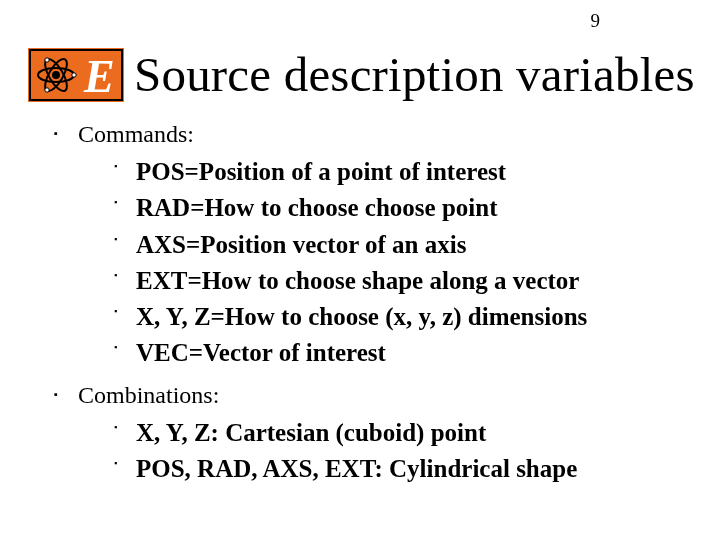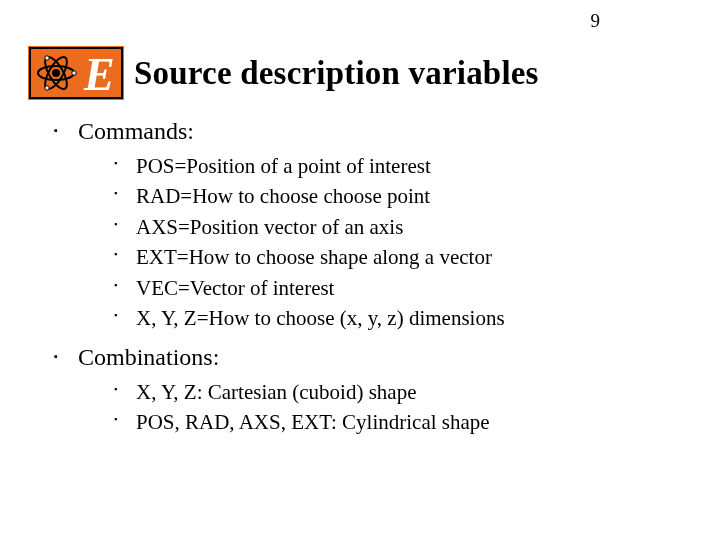--- a/index.html
+++ b/index.html
@@ -31,22 +31,22 @@
     margin-top: 34px;
     margin-bottom: 18px;
   }
   .logo {
     width: 96px;
     height: 54px;
     flex-shrink: 0;
     margin-right: 10px;
   }
   .title {
-    font-size: 33px;
-    font-weight: 700;
+    font-size: 49px;
+    font-weight: 400;
     letter-spacing: 0.2px;
     white-space: nowrap;
   }
   ul.top {
     list-style: none;
     margin: 12px;
     padding: 0 0 0 14px;
   }
   ul.top > li {
     position: relative;
@@ -63,22 +63,23 @@
     color: #000;
   }
   ul.inner {
     list-style: none;
     margin: 6px 0 10px 0;
     padding: 0 0 0 36px;
   }
   ul.inner > li {
     position: relative;
     padding-left: 22px;
-    font-size: 21px;
+    font-size: 25px;
     line-height: 1.45;
+    font-weight: bold;
   }
   ul.inner > li::before {
     content: "▪";
     position: absolute;
     left: 0;
     top: 6px;
     font-size: 9px;
     color: #000;
   }
 </style>
@@ -112,26 +113,26 @@
   </div>
 
   <ul class="top">
     <li>
       <span>Commands:</span>
       <ul class="inner">
         <li>POS=Position of a point of interest</li>
         <li>RAD=How to choose choose point</li>
         <li>AXS=Position vector of an axis</li>
         <li>EXT=How to choose shape along a vector</li>
+        <li>X, Y, Z=How to choose (x, y, z) dimensions</li>
         <li>VEC=Vector of interest</li>
-        <li>X, Y, Z=How to choose (x, y, z) dimensions</li>
       </ul>
     </li>
     <li>
       <span>Combinations:</span>
       <ul class="inner">
-        <li>X, Y, Z: Cartesian (cuboid) shape</li>
+        <li>X, Y, Z: Cartesian (cuboid) point</li>
         <li>POS, RAD, AXS, EXT: Cylindrical shape</li>
       </ul>
     </li>
   </ul>
 
 </div>
 
 </body></html>

